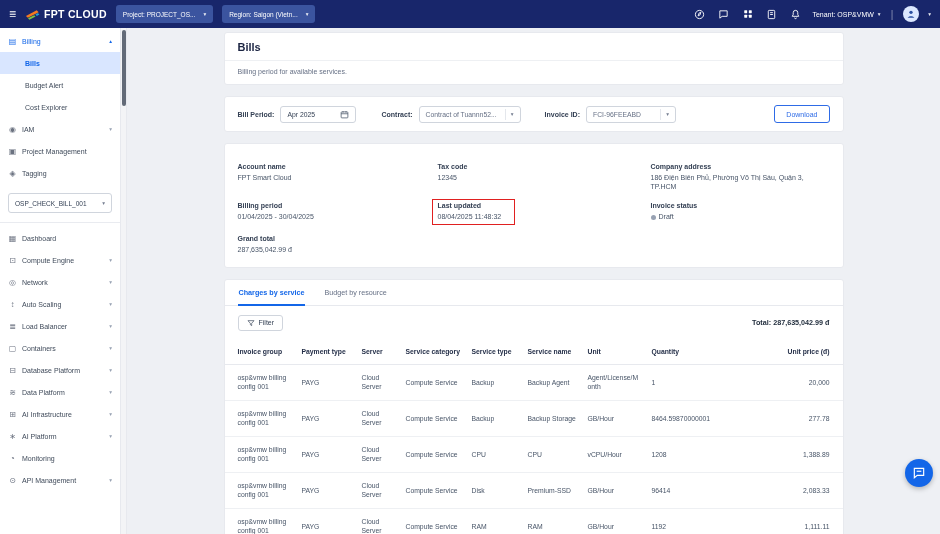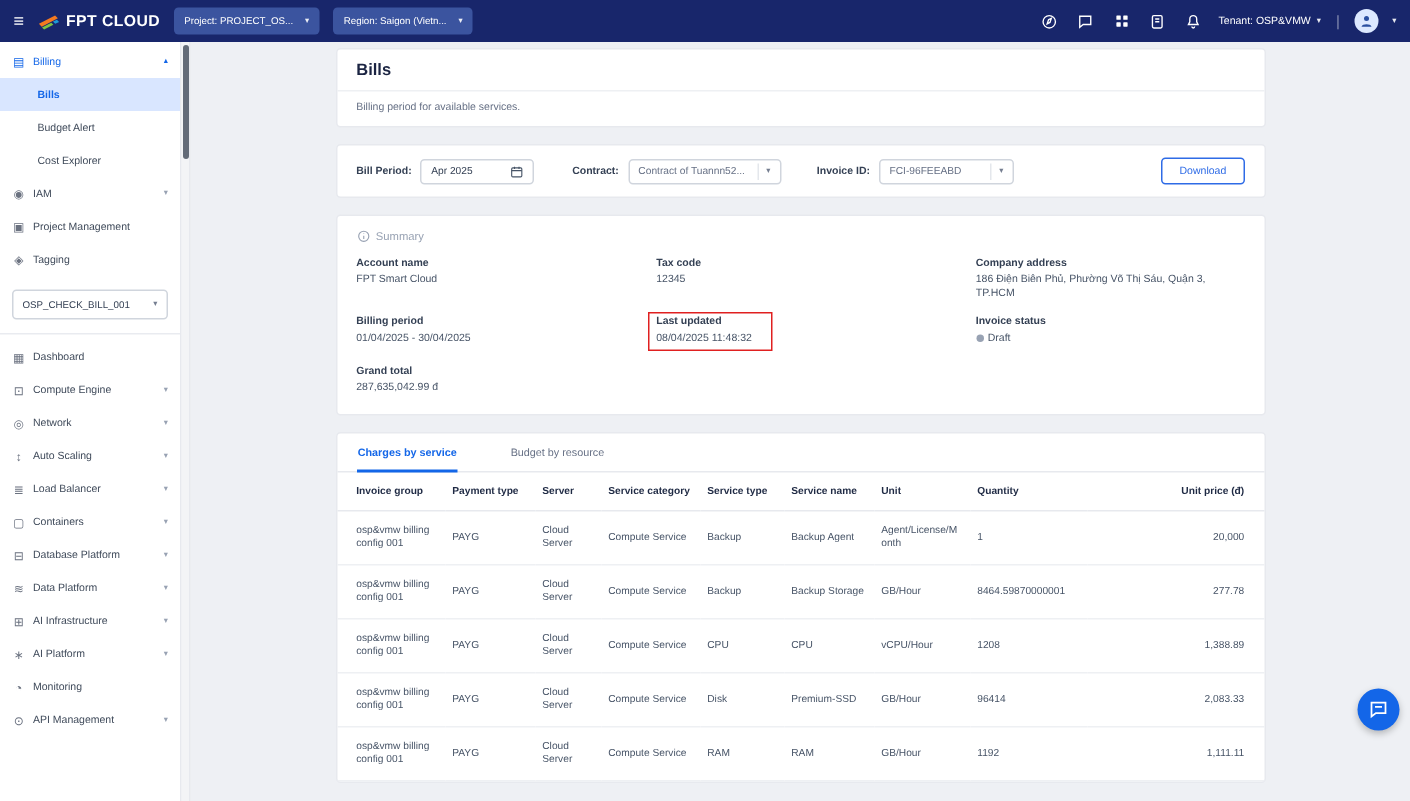--- a/index.html
+++ b/index.html
@@ -71,21 +71,21 @@
   .summary-card { padding:9px 13px 12px; }
   .summary-head { display:flex; align-items:center; gap:4px; color:#98a2b3; font-size:7.5px; }
   .summary-grid { display:grid; grid-template-columns:200px 213px 1fr; row-gap:10px; margin-top:10px; }
   .s-label { font-size:7px; font-weight:bold; color:#344054; }
   .s-value { font-size:7px; color:#475467; margin-top:3px; line-height:1.35; padding-right:8px; }
   .red-box { display:inline-block; border:1.5px solid #e02020; padding:2px 5px 3px; margin:-3px 0 0 -6px; }
   .status-dot { display:inline-block; width:5px; height:5px; border-radius:50%; background:#98a2b3;
     margin-right:3px; vertical-align:middle; }
 
   .charges-card { padding:0; margin-bottom:0; }
-  .tabs { display:flex; gap:34px; padding:0 13px; border-bottom:1px solid #e7e9ee;text-align:right; }
+  .tabs { display:flex; gap:18px; padding:0 13px; border-bottom:1px solid #e7e9ee;text-align:right; }
   .tab { font-size:7.2px; padding:8px 1px 7px; color:#667085; cursor:pointer; }
   .tab.active { color:#1366e8; font-weight:bold; border-bottom:2px solid #1366e8; margin-bottom:-1px; }
   .toolbar { display:flex; align-items:center; justify-content:space-between; padding:9px 13px 8px; }
   .filter-btn { border:1px solid #d0d5dd; border-radius:3px; height:16px; padding:0 8px; font-size:7px;
     color:#344054; display:flex; align-items:center; gap:4px; background:#fff; cursor:pointer; font-family:inherit; }
   .total { font-size:7.2px; color:#1d2939; font-weight:bold; }
 
   table { width:100%; border-collapse:collapse; table-layout:fixed; }
   th { font-size:6.8px; font-weight:bold; color:#1f2a44; text-align:left; padding:9px 5px;
     border-bottom:1px solid #e7e9ee; vertical-align:middle; }
@@ -299,28 +299,20 @@
         <span>FCI-96FEEABD</span>
         <span style="display:flex;align-items:center;">
           <span class="sel-sep"></span>
           <span class="caret">▾</span>
         </span>
       </div>
       <button class="download-btn">Download</button>
     </div>
 
     <div class="card summary-card">
-      <div class="summary-head">
-        <svg width="9" height="9" viewBox="0 0 24 24" fill="none" stroke="#98a2b3" stroke-width="2">
-          <circle cx="12" cy="12" r="9"></circle>
-            <path d="M12 11v6"></path>
-            <path d="M12 7v1"></path>
-        </svg>
-        <span>Summary</span>
-      </div>
       <div class="summary-grid">
         <div>
           <div class="s-label">Account name</div>
           <div class="s-value">FPT Smart Cloud</div>
         </div>
         <div>
           <div class="s-label">Tax code</div>
           <div class="s-value">12345</div>
         </div>
         <div>
@@ -347,20 +339,32 @@
           <div class="s-label">Grand total</div>
           <div class="s-value">287,635,042.99 đ</div>
         </div>
       </div>
     </div>
 
     <div class="card charges-card">
       <div class="tabs">
         <div class="tab active">Charges by service</div>
         <div class="tab">Budget by resource</div>
+      </div>
+      <div class="toolbar">
+        <button class="filter-btn">
+          <svg width="8" height="8" viewBox="0 0 24 24" fill="none" stroke="#344054" stroke-width="2">
+            <path d="M3 5h18l-7 8v7l-4-3v-4z"></path>
+          </svg>
+          <span>Filter</span>
+        </button>
+        <div class="total">
+          <span>Total:</span>
+          <span>287,635,042.99 đ</span>
+        </div>
       </div>
       <table>
         <colgroup>
           <col style="width:72px">
             <col style="width:60px">
             <col style="width:44px">
           <col style="width:66px">
             <col style="width:56px">
             <col style="width:60px">
           <col style="width:64px">

